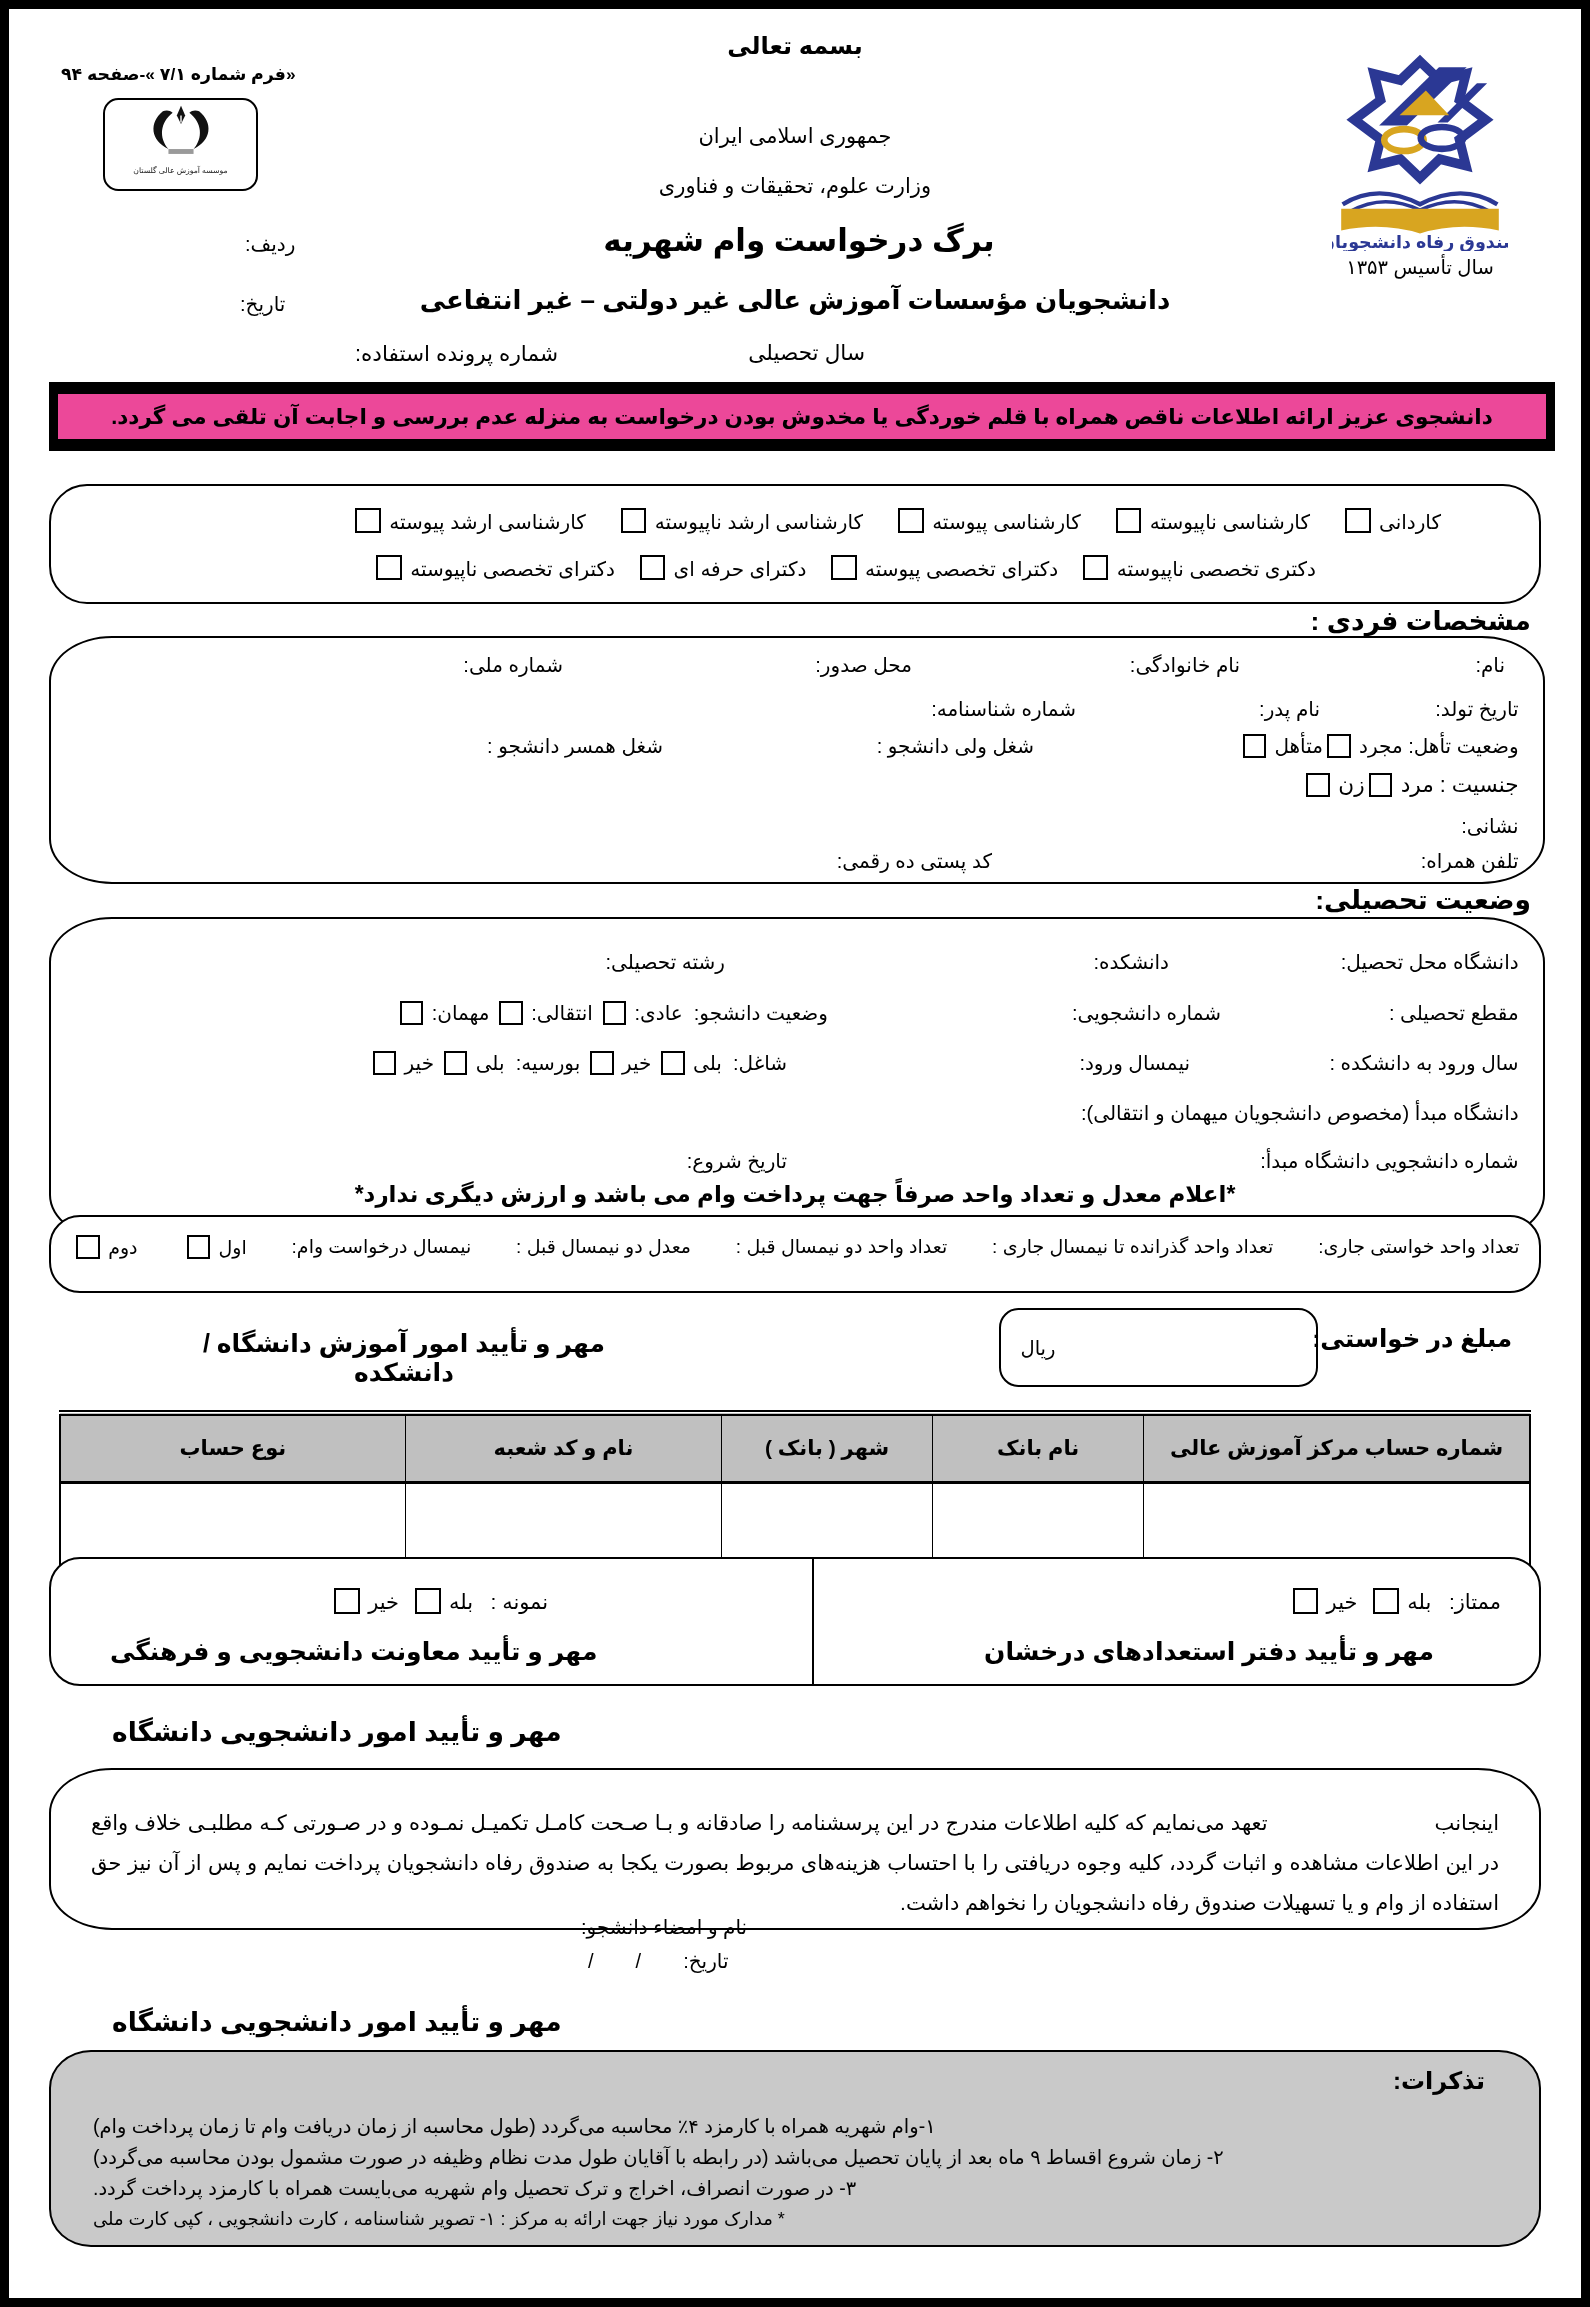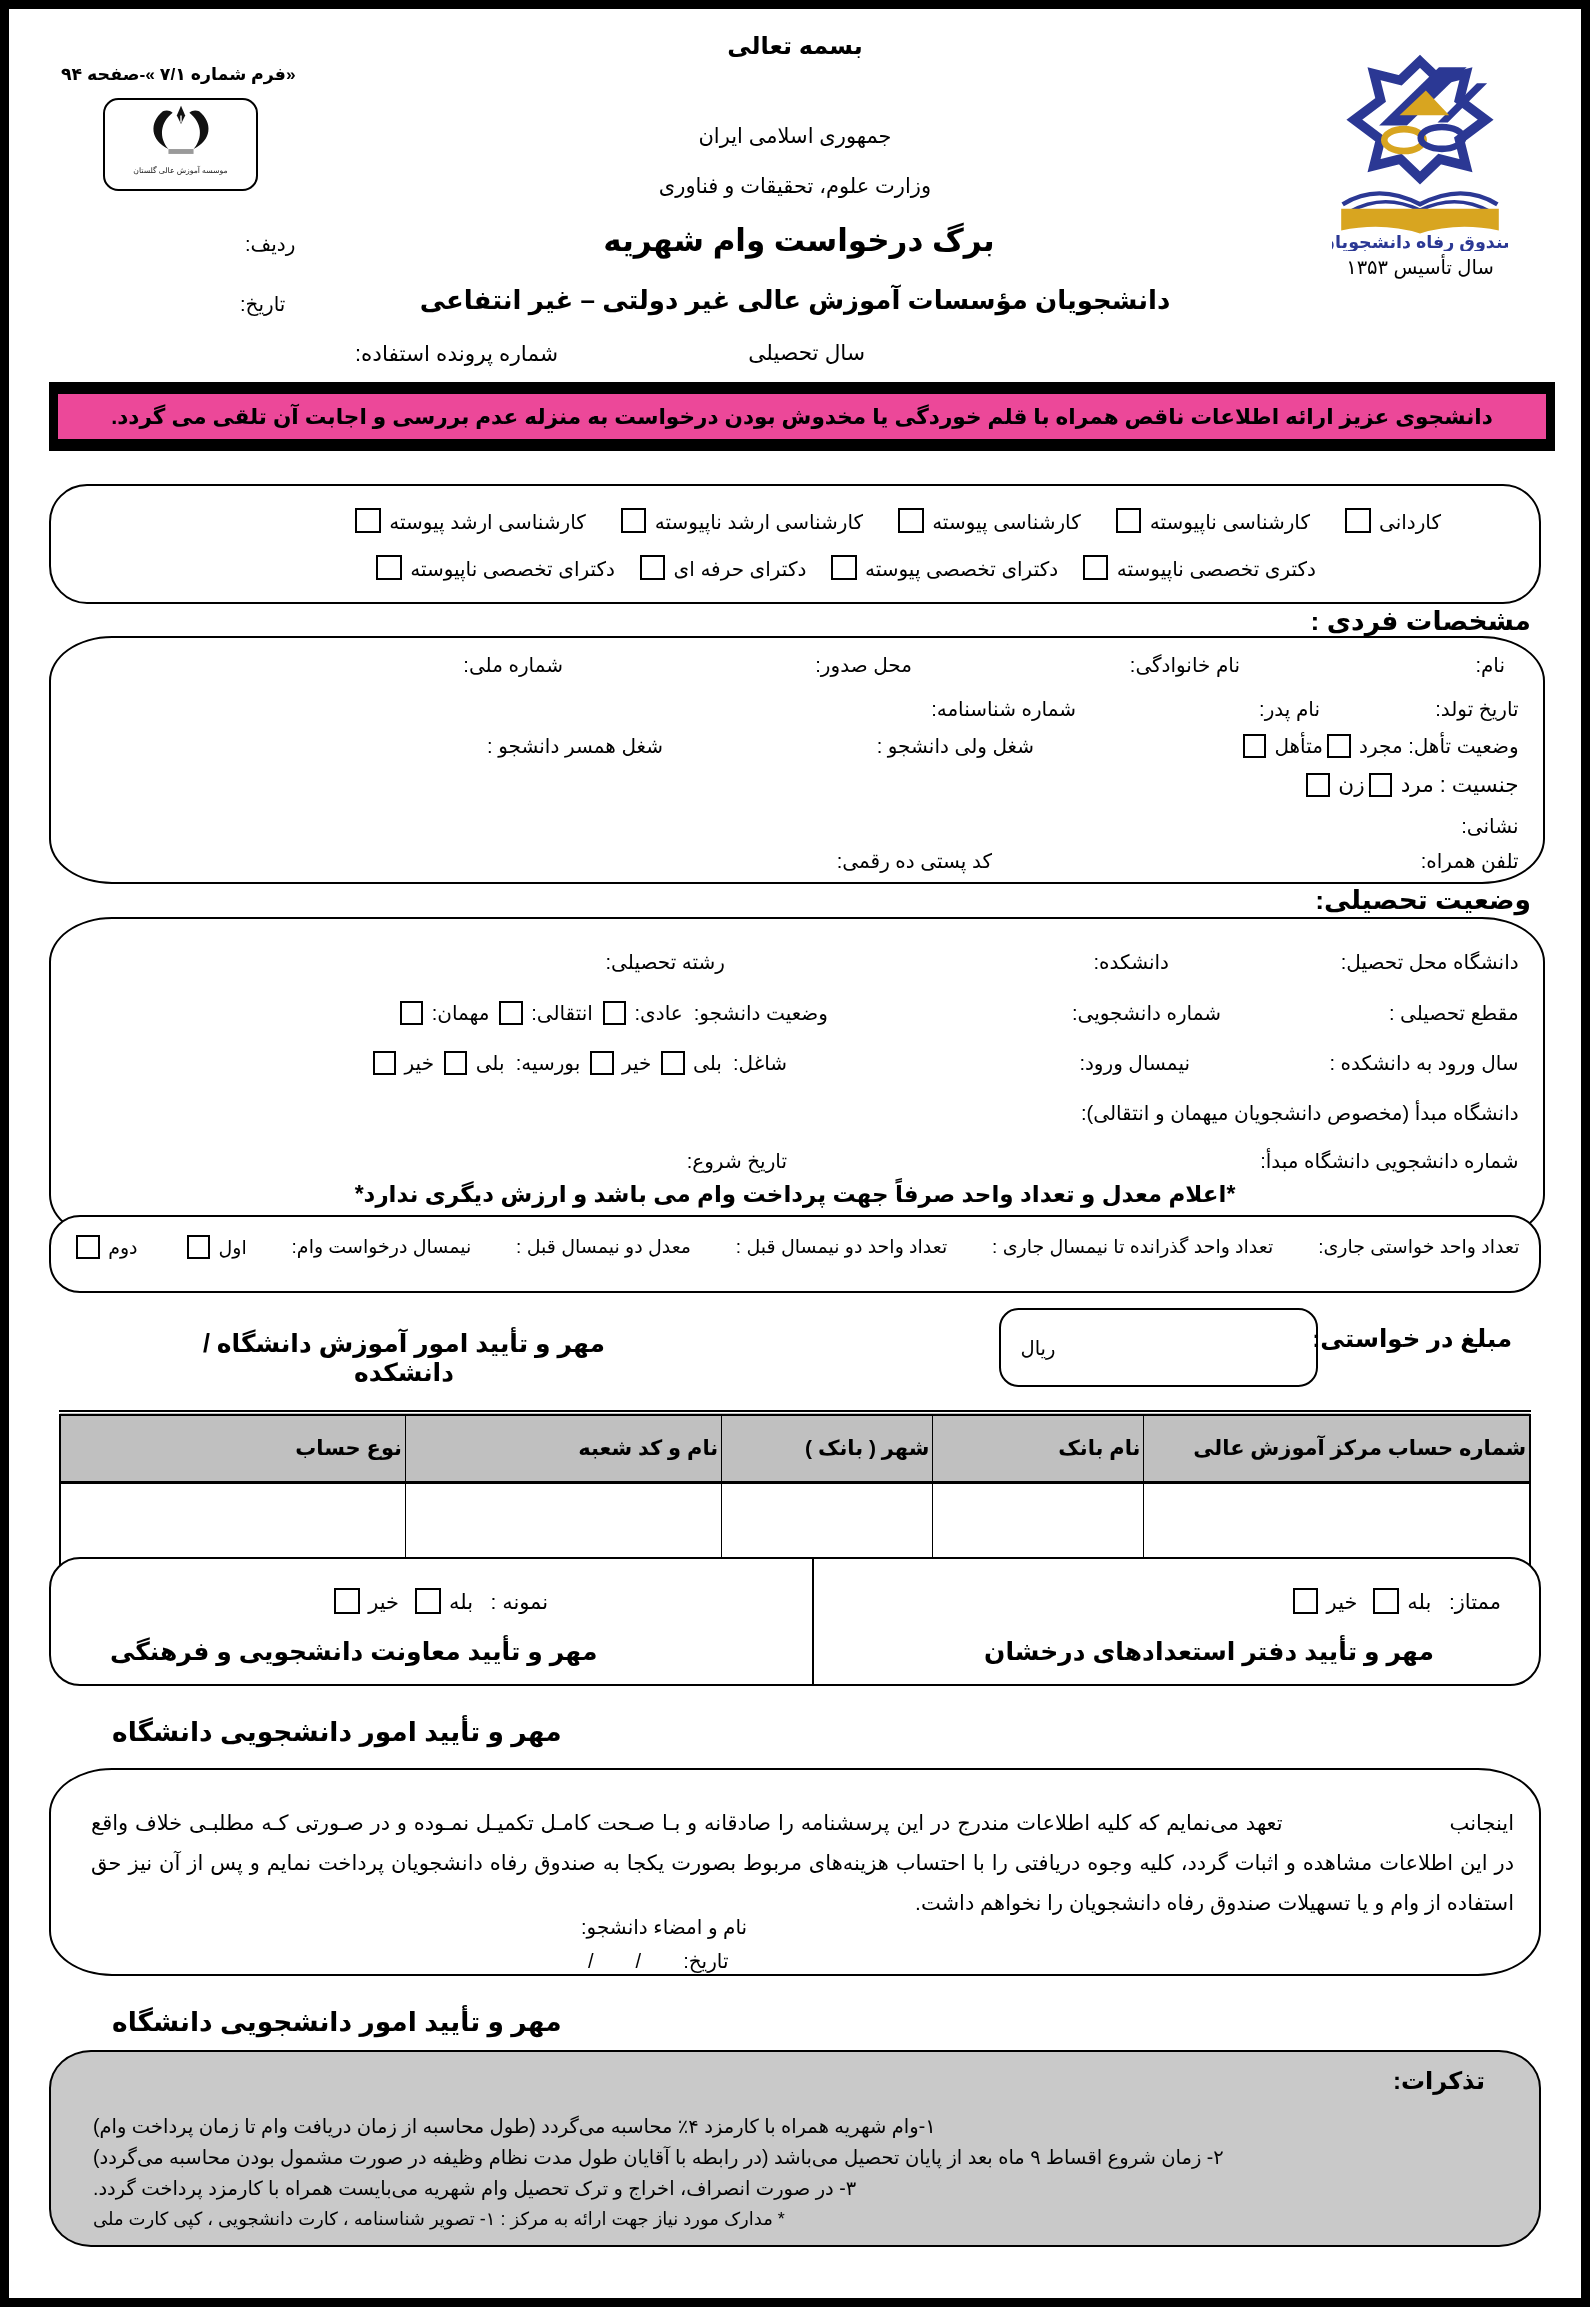--- a/index.html
+++ b/index.html
@@ -15,21 +15,21 @@
   .cb.small{width:19.5px;height:19.5px;}
   .rbox{position:absolute;border:2.8px solid #000;border-radius:63px/45px;background:#fff;}
   .warn-outer{position:absolute;left:49px;width:1492px;top:382px;background:#000;padding:9.8px 7px;}
   .warn-inner{background:#ec4899;border:2.8px solid #000;text-align:center;
               font-size:21.6px;font-weight:bold;padding:9.8px 21px;}
   .deg-row{display:flex;justify-content:space-between;align-items:center;font-size:20px;}
   .hdg{font-size:26.5px;font-weight:bold;white-space:nowrap;}
   table.bank{position:absolute;left:59px;top:1410px;width:1472px;border-collapse:collapse;
              border:2.1px solid #000;border-top:6.3px double #000;border-bottom:6.3px double #000;direction:rtl;}
   table.bank th{background:#c0c0c0;border:1.4px solid #000;border-bottom:3.5px solid #000;
-                font-size:21px;font-weight:bold;height:59px;padding:2.8px;text-align:right;}
+                font-size:21px;font-weight:bold;height:59px;padding:2.8px;}
   table.bank td{border:1.4px solid #000;height:82px;background:#fff;}
   .appr-cell{position:absolute;top:0;bottom:0;}
   .appr-line{font-size:21px;white-space:nowrap;}
   .appr-hdg{font-size:25px;font-weight:bold;white-space:nowrap;}
   .commit-p{font-size:21px;line-height:40px;text-align:justify;margin:0;}
   .fill-gap{display:inline-block;width:167px;}
   .notes-box{position:absolute;left:49px;top:2050px;width:1492px;height:197px;background:#c9c9c9;
              border:2.8px solid #000;border-radius:42px/38px;box-sizing:border-box;}
   .note-line{text-align:left;font-size:19.5px;line-height:31px;margin:0;}
   .slash-gap{display:inline-block;width:42px;text-align:center;}
@@ -216,21 +216,21 @@
         <span>نمونه :</span>&nbsp;&nbsp;
         <span>بله</span><span class="cb"></span>&nbsp;
         <span>خیر</span><span class="cb"></span>
       </div>
       <div class="appr-hdg abs" style="left:59px;top:78px;">مهر و تأیید معاونت دانشجویی و فرهنگی</div>
     </div>
   </div>
 
   <div class="abs hdg" style="left:112px;top:1716px;">مهر و تأیید امور دانشجویی دانشگاه</div>
 
-  <div class="rbox" style="left:49px;top:1768px;width:1492px;height:208px;box-sizing:border-box;padding:33px 25px 0 40px;">
+  <div class="rbox" style="left:49px;top:1768px;width:1492px;height:162px;box-sizing:border-box;padding:33px 40px 0 40px;">
     <p class="commit-p">
       <span>اینجانب</span><span class="fill-gap"></span><span>تعهد می‌نمایم که کلیه اطلاعات مندرج در این پرسشنامه را صادقانه و بـا صـحت کامـل تکمیـل نمـوده و در صـورتی کـه مطلبـی خلاف واقع در این اطلاعات مشاهده و اثبات گردد، کلیه وجوه دریافتی را با احتساب هزینه‌های مربوط بصورت یکجا به صندوق رفاه دانشجویان پرداخت نمایم و پس از آن نیز حق استفاده از وام و یا تسهیلات صندوق رفاه دانشجویان را نخواهم داشت.</span>
     </p>
     <div class="abs fld" style="left:530px;top:145px;">نام و امضاء دانشجو:</div>
     <div class="abs fld" style="left:537px;top:179px;">
       <span>تاریخ:</span><span class="slash-gap"></span><span>/</span><span class="slash-gap"></span><span>/</span>
     </div>
   </div>
 
   <div class="abs hdg" style="left:112px;top:2006px;">مهر و تأیید  امور دانشجویی دانشگاه</div>

